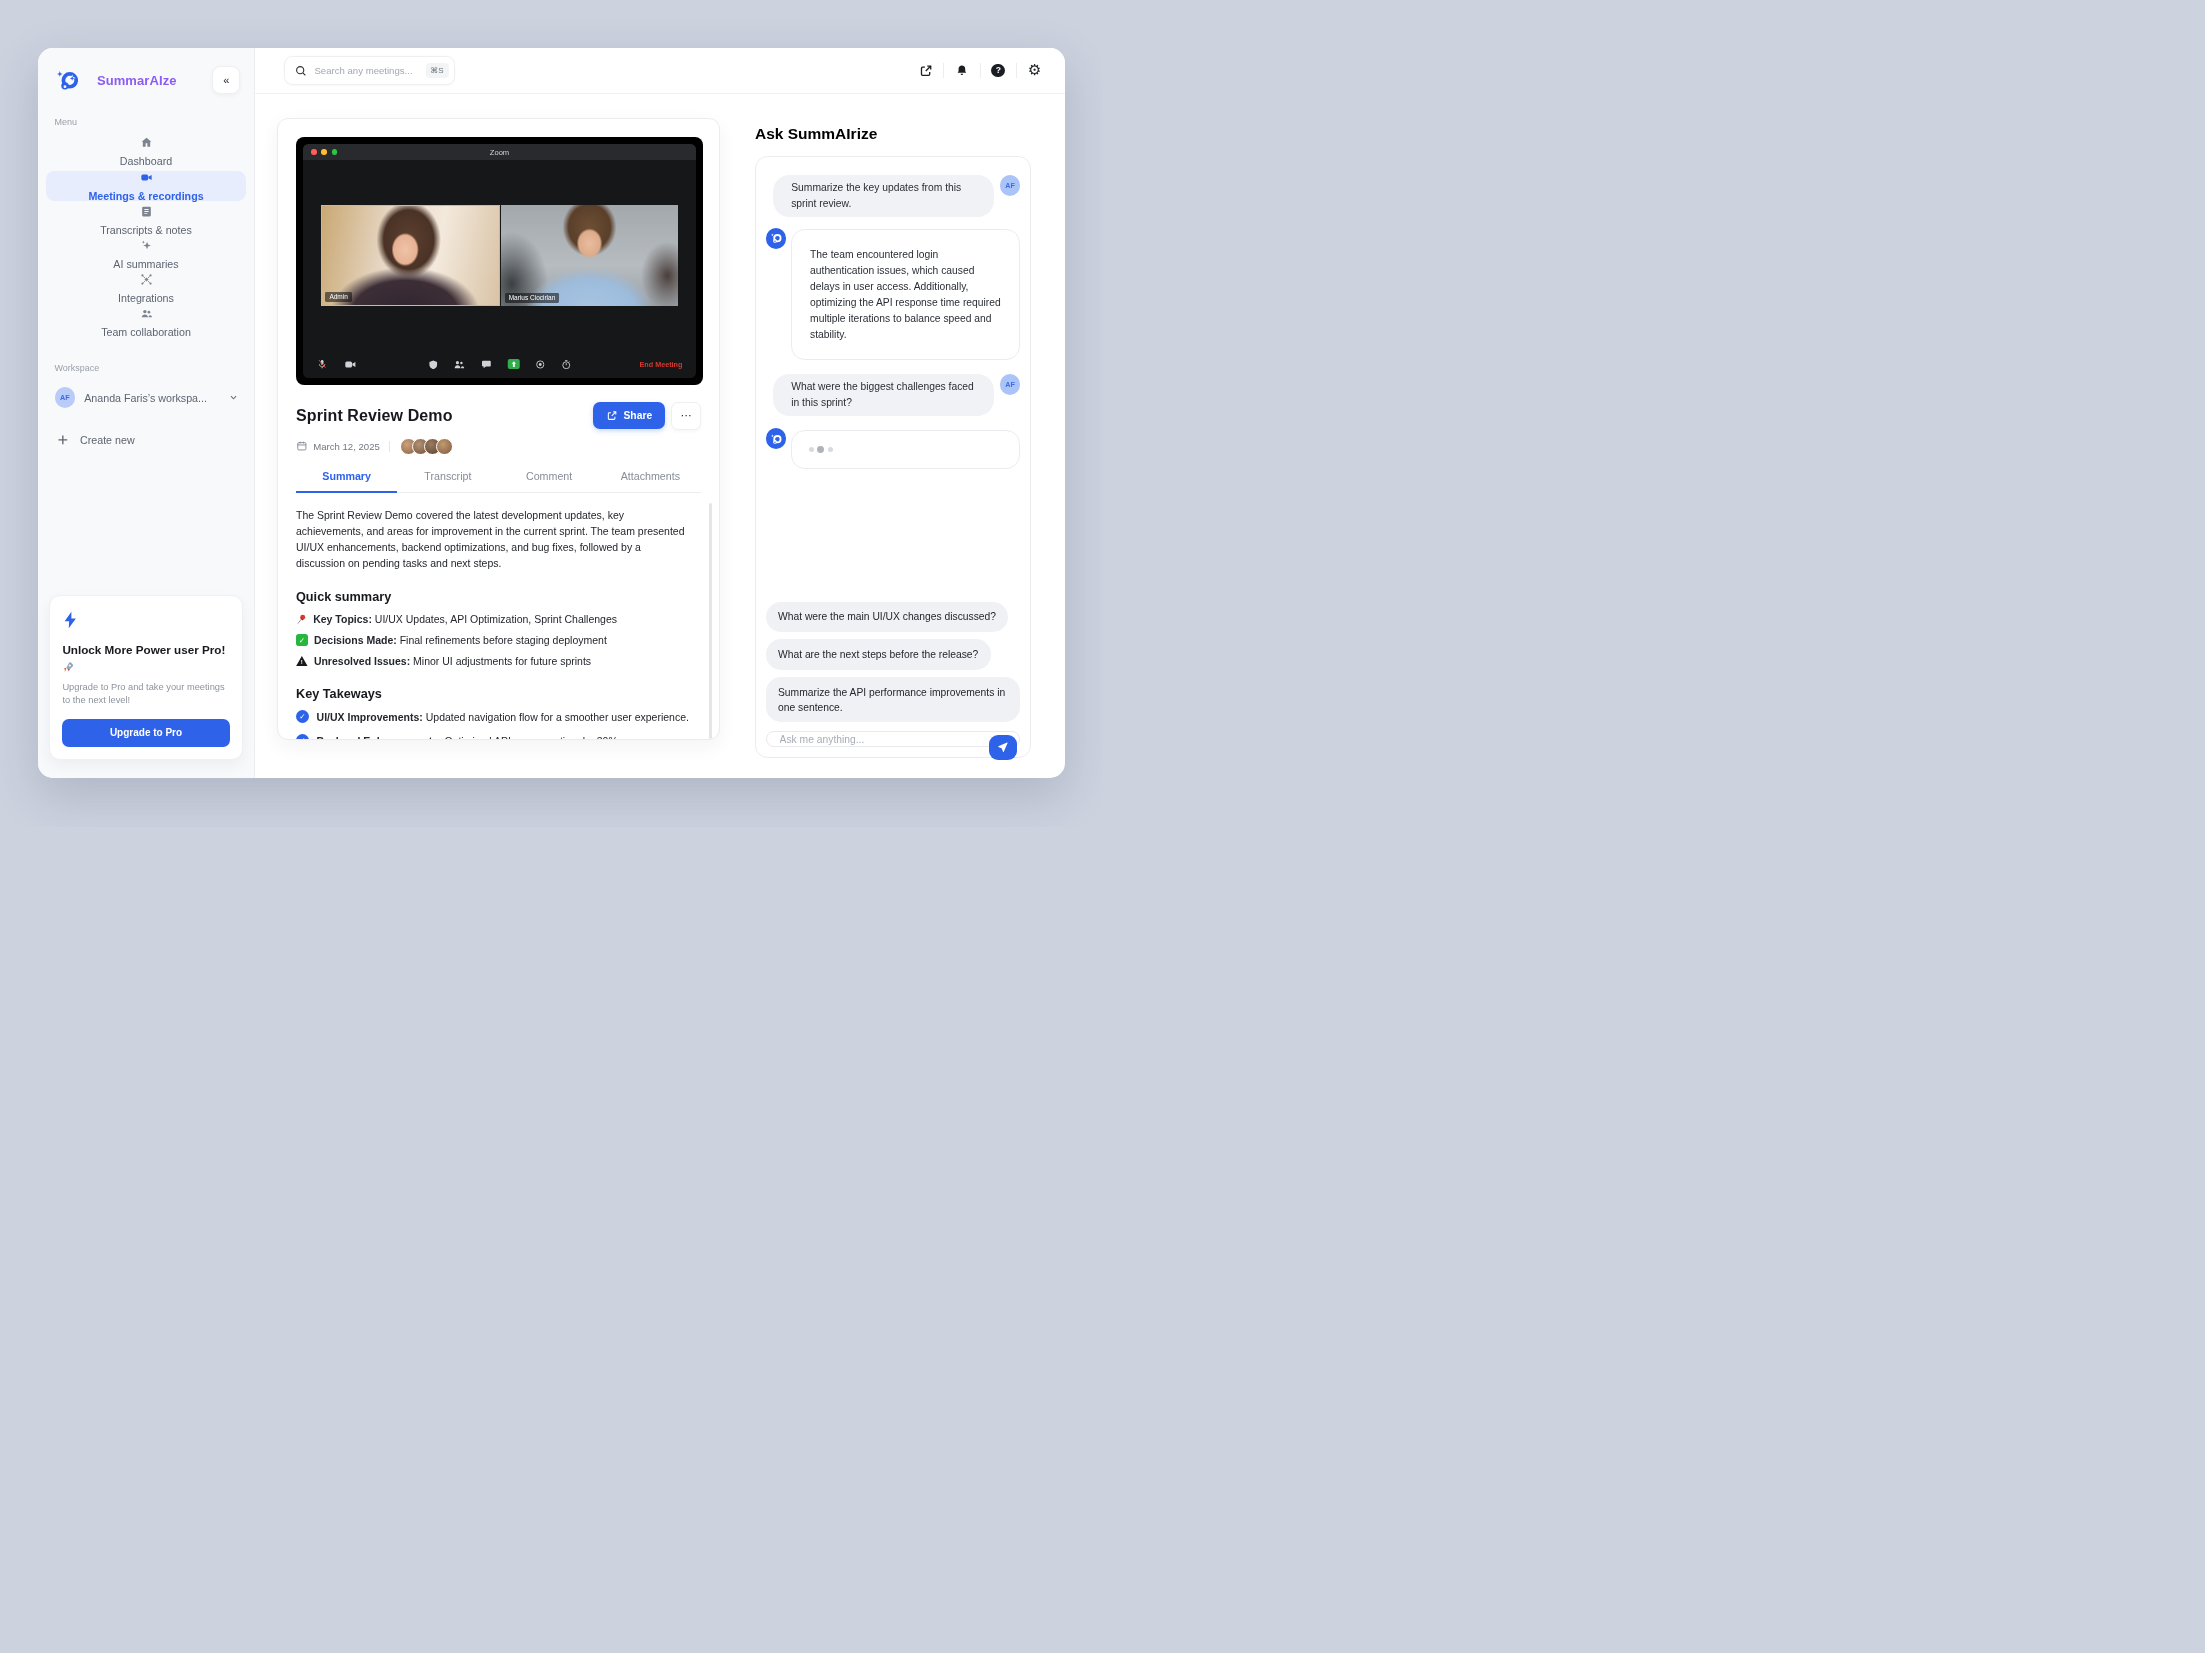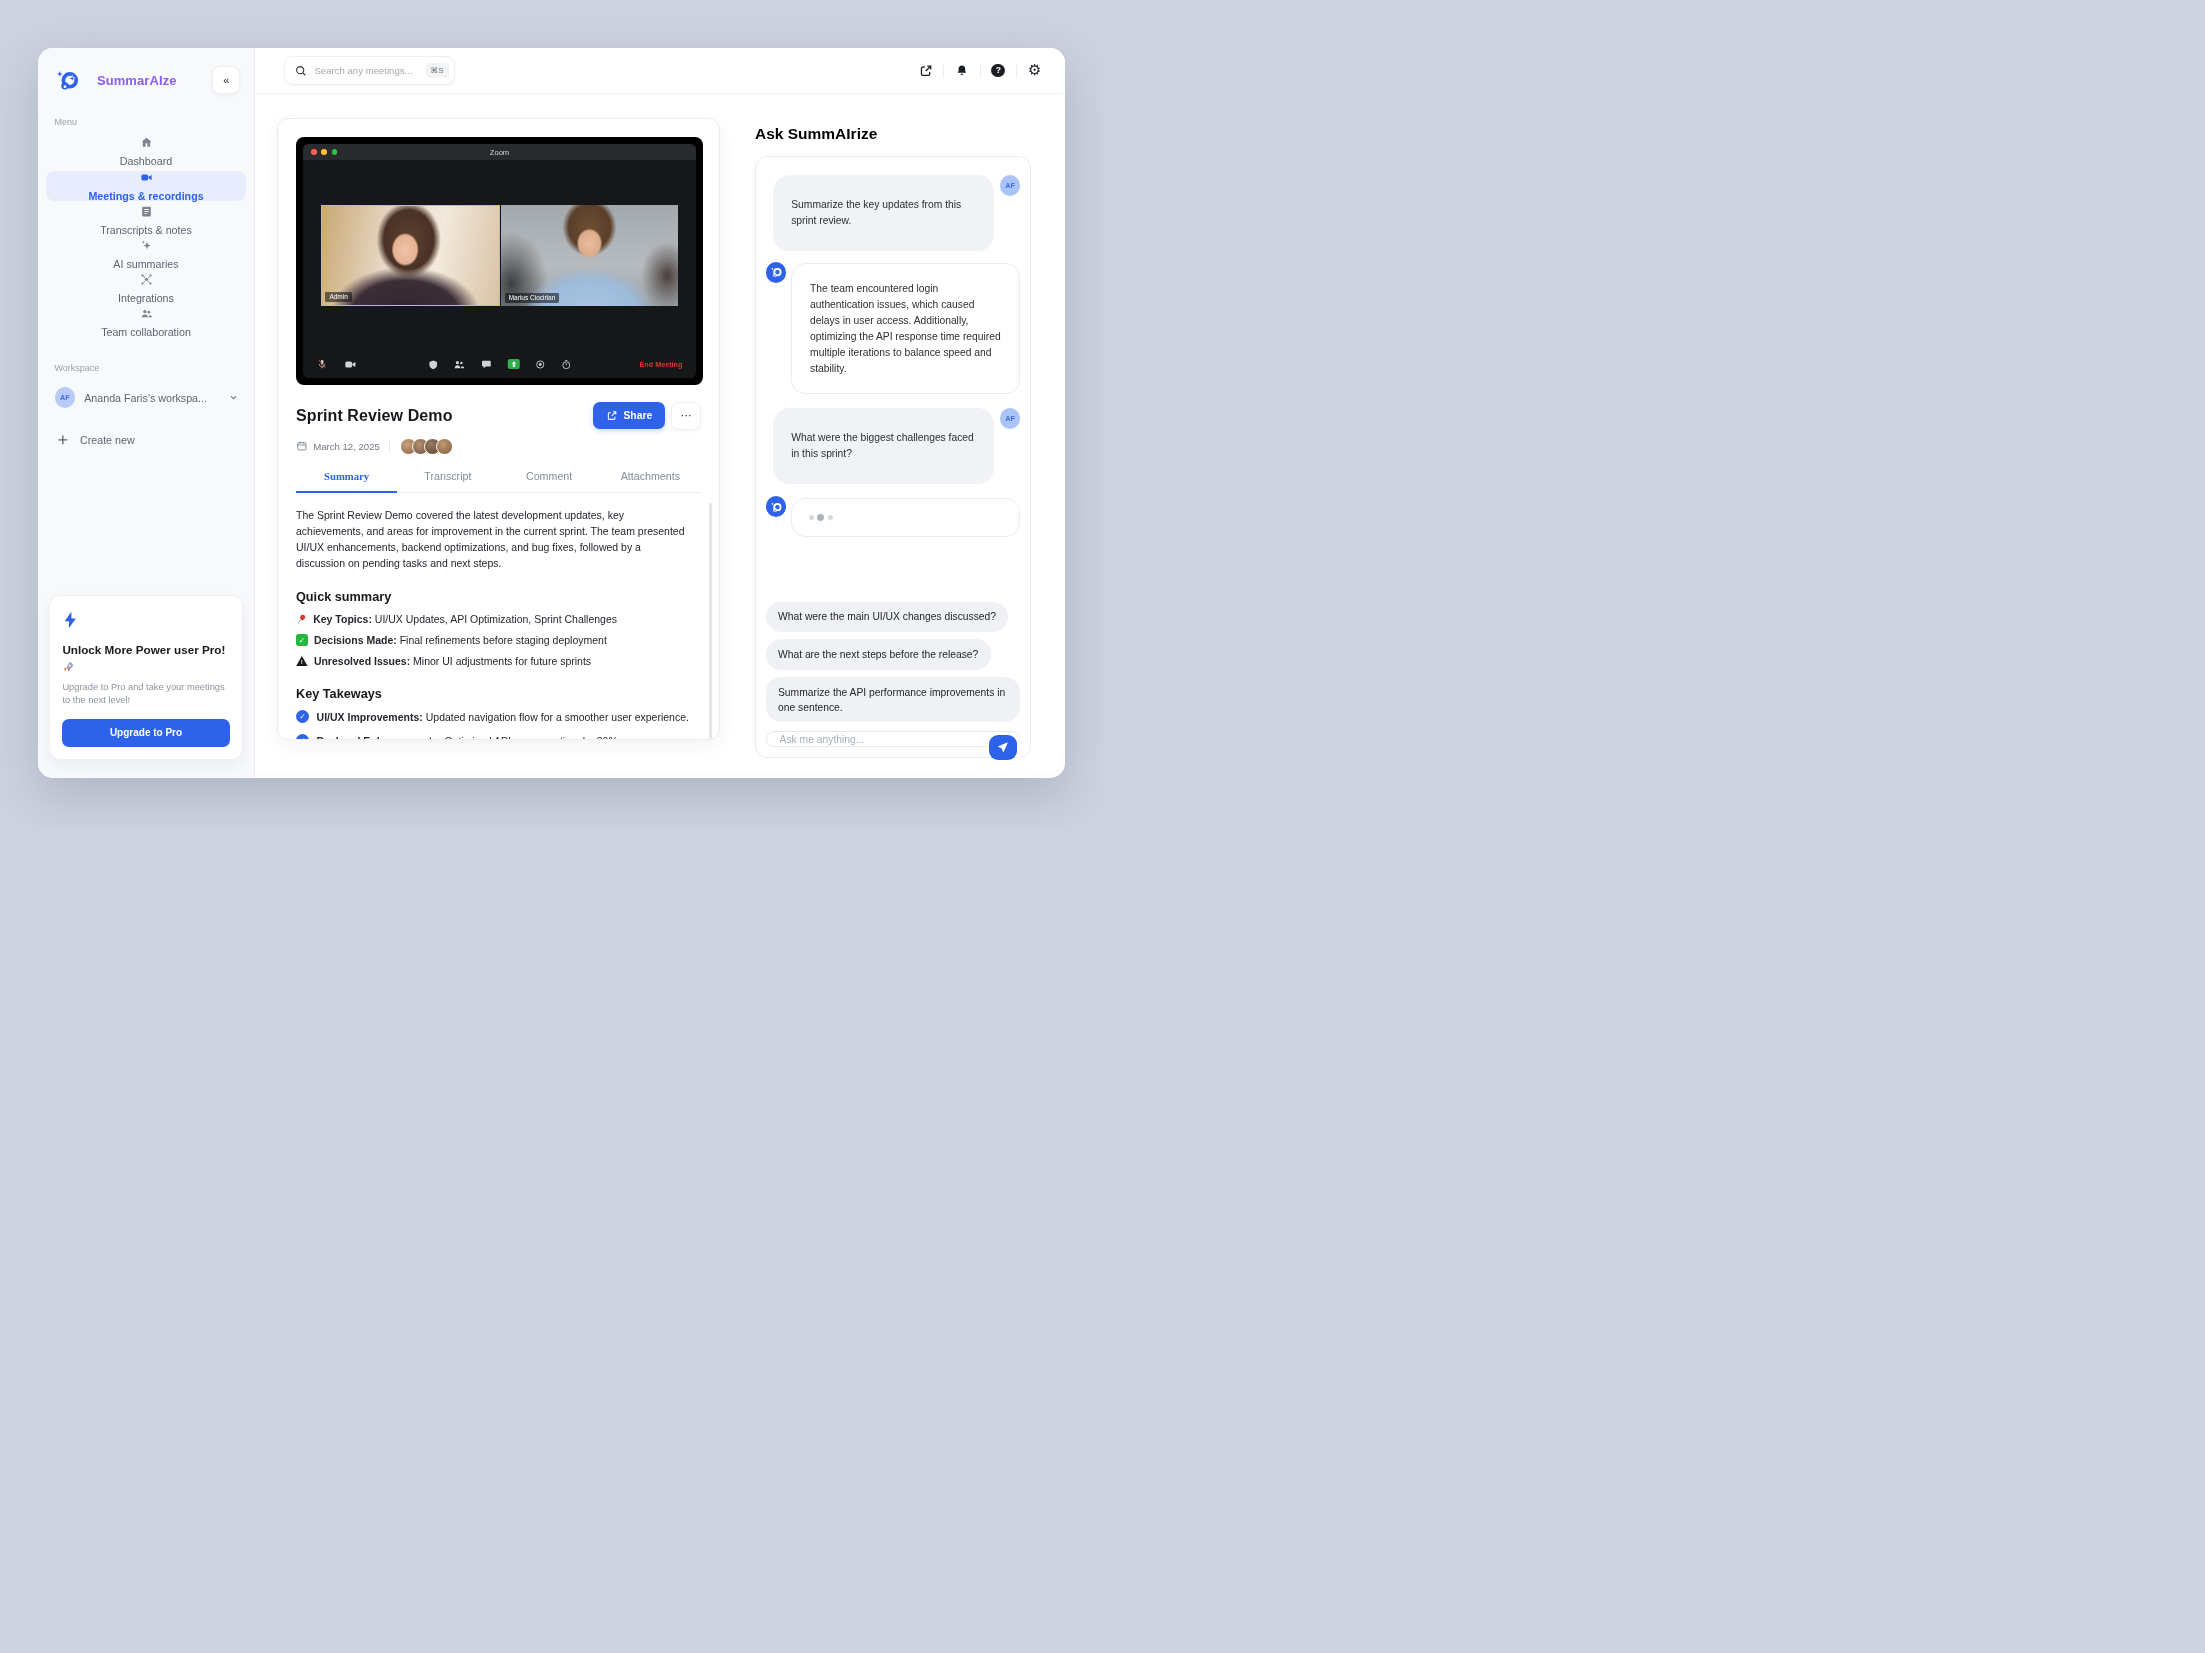--- a/index.html
+++ b/index.html
@@ -79,38 +79,38 @@
   .avatars{display:flex;}
   .avatars span{width:15px;height:15px;border-radius:50%;border:1.4px solid #fff;margin-left:-4.8px;}
   .avatars span:first-child{margin-left:0;}
   .av1{background:radial-gradient(circle at 40% 35%,#caa27c,#8a6246);}
   .av2{background:radial-gradient(circle at 40% 35%,#b59276,#6f4f38);}
   .av3{background:radial-gradient(circle at 40% 35%,#9b7b5f,#5b4130);}
   .av4{background:radial-gradient(circle at 40% 35%,#c29a70,#7d5a3e);}
   
   .tabs{display:flex;margin-top:15px;border-bottom:0.7px solid #ededf0;}
   .tab{flex:1;text-align:center;padding-bottom:9px;font-size:10.7px;color:#868d99;cursor:pointer;}
-  .tab.active{color:#2e62e9;font-weight:600;border-bottom:2.1px solid #2e62e9;margin-bottom:-0.7px;font-family:Liberation Serif, serif;}
+  .tab.active{color:#2e62e9;font-weight:600;border-bottom:2.1px solid #2e62e9;margin-bottom:-0.7px;}
   
   .sum-wrap{position:relative;margin-top:13.8px;}
   .sum-para{font-size:10.5px;line-height:16px;color:#23262c;width:391px;}
   .sec-title{font-size:12.7px;font-weight:700;color:#17191d;margin-top:19.3px;}
   .q-row{display:flex;align-items:center;gap:6.2px;margin-top:9px;font-size:10.5px;color:#23262c;}
   .q-row b{font-weight:700;}
   .warn-tri{position:relative;width:11.7px;height:10.3px;background:#17191c;clip-path:polygon(50% 0,100% 100%,0 100%);display:flex;align-items:flex-end;justify-content:center;}
   .warn-tri i{font-style:normal;color:#fff;font-size:5.9px;font-weight:700;line-height:7.6px;}
   .green-check{width:11.7px;height:11.7px;border-radius:2.8px;background:#27b63e;color:#fff;font-size:7.6px;font-weight:700;display:flex;align-items:center;justify-content:center;}
   .t-row{display:flex;align-items:flex-start;gap:7.6px;margin-top:9px;font-size:10.5px;color:#23262c;line-height:15px;}
   .blue-check{width:13px;height:13px;border-radius:50%;background:#2e62e9;color:#fff;font-size:7.6px;font-weight:700;display:flex;align-items:center;justify-content:center;flex:none;margin-top:0.7px;}
   .scrollbar{position:absolute;right:-11px;top:-4.1px;width:3.4px;height:269px;background:#e3e5e9;border-radius:2.1px;cursor:pointer;}
   
   .assist-heading{position:absolute;left:717px;top:77px;font-size:15.5px;font-weight:700;color:#000000;}
   .chat-card{position:absolute;left:717px;top:108px;width:276px;height:602px;border:0.7px solid #ececf0;border-radius:12.4px;box-sizing:border-box;display:flex;flex-direction:column;padding:8.3px 9.6px 9.6px;background:#fff;}
   .msg-user{display:flex;justify-content:flex-end;align-items:flex-start;gap:5.5px;margin-top:9.6px;}
-  .bubble-user{background:#f1f2f5;border-radius:16.5px;padding:22px 18px;font-size:10.3px;line-height:16px;color:#2a2e34;max-width:185px;}
+  .bubble-user{background:#f1f2f5;border-radius:16.5px;padding:5px 18px;font-size:10.3px;line-height:16px;color:#2a2e34;max-width:185px;}
   .af-avatar{width:20.7px;height:20.7px;border-radius:50%;background:#aac3f8;color:#3e6be0;font-size:7.2px;font-weight:700;display:flex;align-items:center;justify-content:center;flex:none;}
   .msg-ai{display:flex;align-items:flex-start;gap:4.8px;margin-top:12.4px;}
   .ai-avatar{width:20.7px;height:20.7px;border-radius:50%;background:#2e62e9;display:flex;align-items:center;justify-content:center;flex:none;margin-top:-1.4px;}
   .bubble-ai{background:#fff;border:0.7px solid #ececf0;border-radius:13.8px;padding:16.5px 18px;font-size:10.3px;line-height:16px;color:#2a2e34;flex:1;}
   .bubble-typing{background:#fff;border:0.7px solid #ececf0;border-radius:13.8px;padding:15px 16.5px;width:207px;display:flex;gap:3.4px;align-items:center;}
   .tdot{width:5.5px;height:5.5px;border-radius:50%;background:#d6d9de;}
   .tdot.mid{background:#aeb3bb;width:6.9px;height:6.9px;}
   .pills{margin-top:auto;display:flex;flex-direction:column;gap:7.6px;align-items:flex-start;justify-content:flex-end;}
   .pill{background:#f0f1f4;border-radius:15px;padding:7.6px 12.4px;font-size:10.3px;color:#23262c;line-height:15px;max-width:243px;cursor:pointer;}
   .ask-row{margin-top:9px;position:relative;}

